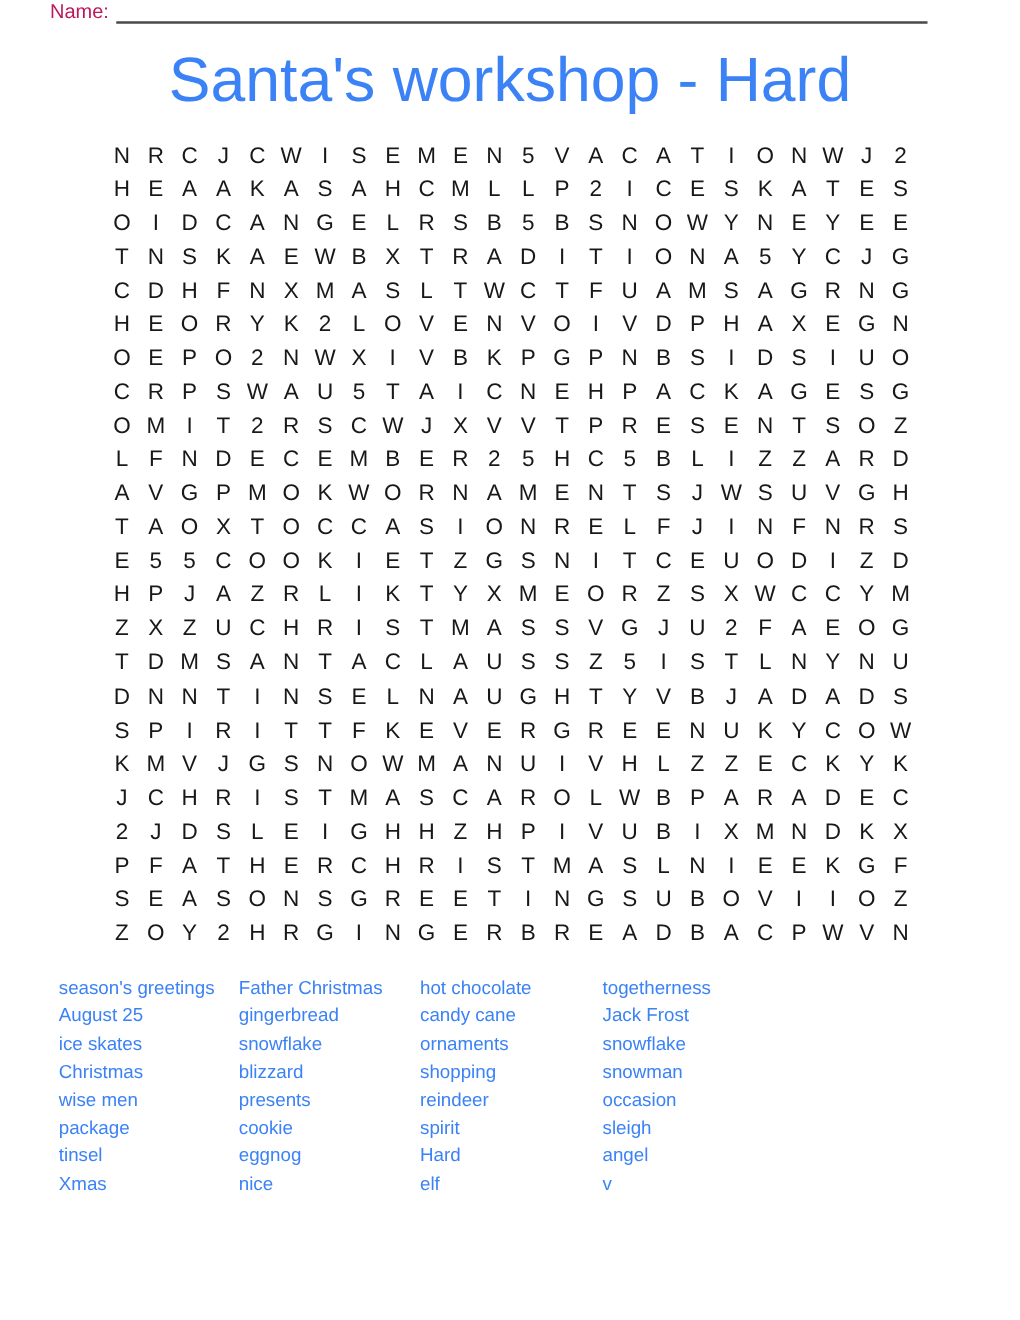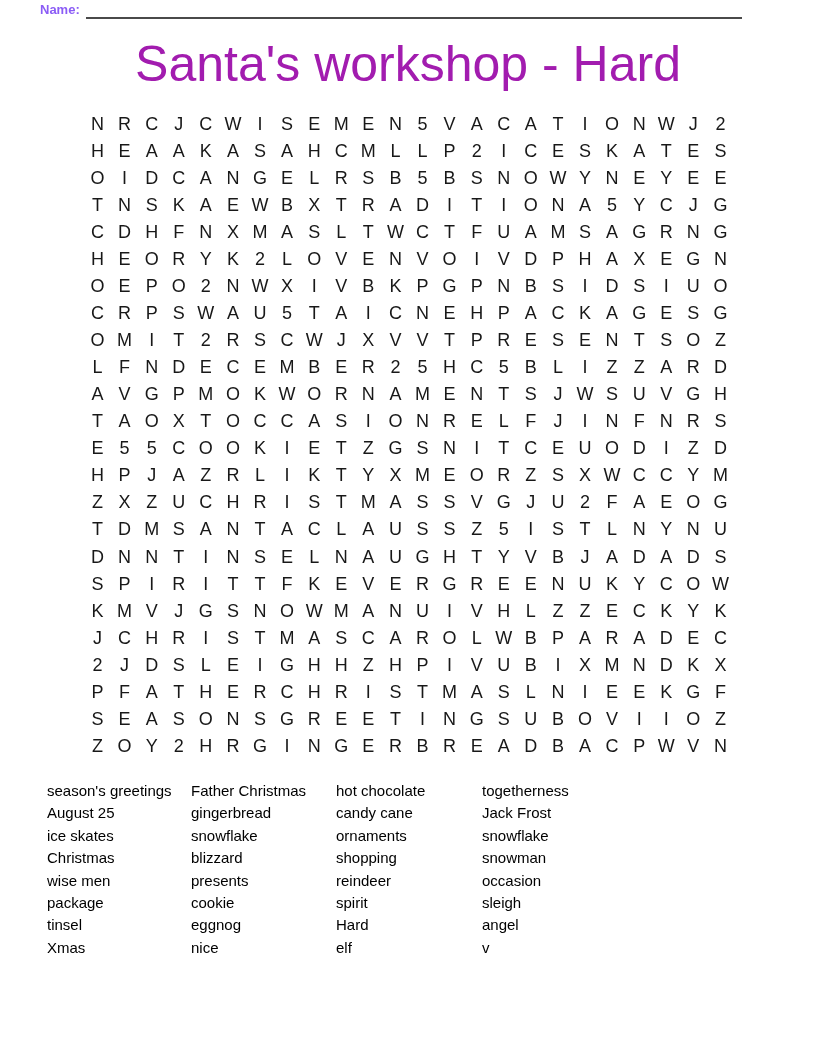--- a/index.html
+++ b/index.html
@@ -12,40 +12,39 @@
     overflow: hidden;
   }
   .name-row {
     position: absolute;
     top: 0; left: 40px;
     width: 702px;
     display: flex;
     align-items: flex-end;
   }
   .name-label {
-    font-size: 13px;
+    font-size: 16px;
     line-height: 19px;
-    color: #8b5cf6;
+    color: #be185d;
     white-space: nowrap;
-    font-weight: bold;
   }
   .name-line {
     flex: 1;
     height: 16px;
     margin-left: 6px;
     border-bottom: 2px solid #4a4a4a;
   }
   .title {
     position: absolute;
     top: 38px; left: 0; right: 0;
     text-align: center;
     font-size: 50px;
     line-height: 52px;
     font-weight: 400;
-    color: #a21caf;
+    color: #3b82f6;
     letter-spacing: 0px;
   }
   .grid {
     position: absolute;
     top: 111px; left: 84px;
     width: 650px; height: 649px;
     display: grid;
     grid-template-columns: repeat(24, 1fr);
     grid-auto-rows: 27.04px;
   }
@@ -60,21 +59,21 @@
     position: absolute;
     top: 780px; left: 47px;
     width: 740px;
     display: grid;
     grid-template-columns: 144px 145px 146px 143px auto;
   }
   .word-col { display: block; }
   .word {
     font-size: 15px;
     line-height: 22.4px;
-    color: #000000;
+    color: #3b82f6;
     white-space: nowrap;
   }
 </style>
 </head>
 <body>
 
 <div class="name-row">
   <span class="name-label">Name:</span>
   <span class="name-line"></span>
 </div>

